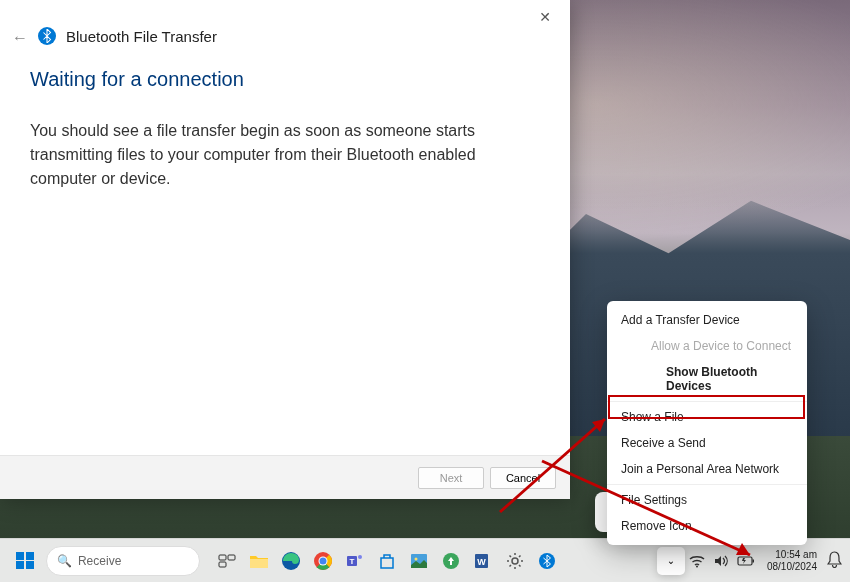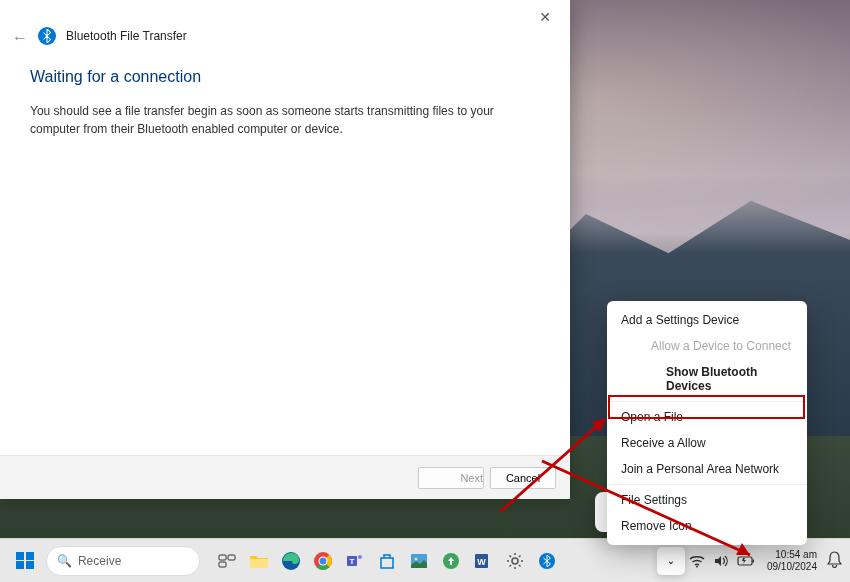--- a/index.html
+++ b/index.html
@@ -5,27 +5,27 @@
 * { margin: 0; padding: 0; box-sizing: border-box; font-family: "Segoe UI", sans-serif; }
 body { width: 850px; height: 582px; overflow: hidden; position: relative; background: linear-gradient(180deg, #8a7a8a 0%, #a89aa8 25%, #c0b5c0 40%, #4a5a4a 55%, #3a4a3a 75%, #2a3a2a 100%); }
 .desktop-clouds { position: absolute; top: 0; left: 0; right: 0; height: 60%; background: radial-gradient(ellipse at 70% 30%, rgba(255,240,200,0.3) 0%, transparent 40%), linear-gradient(180deg, #7a6a7a 0%, #9a8a9a 30%, #b5aab5 50%, transparent 60%); }
 .desktop-mountains { position: absolute; top: 30%; left: 520px; right: 0; height: 45%; background: linear-gradient(180deg, transparent, #3a4a5a 30%, #2a3a4a); clip-path: polygon(0 40%, 20% 15%, 45% 30%, 70% 10%, 100% 25%, 100% 100%, 0 100%); }
 .dialog { position: absolute; top: 0; left: 0; width: 570px; height: 499px; background: #ffffff; box-shadow: 2px 2px 20px rgba(0,0,0,0.3); }
 .dialog-close { position: absolute; top: 5px; right: 10px; width: 30px; height: 24px; display: flex; align-items: center; justify-content: center; cursor: pointer; color: #555; font-size: 14px; }
 .dialog-titlebar { position: absolute; top: 27px; left: 12px; display: flex; align-items: center; gap: 10px; }
 .back-arrow { color: #888; font-size: 16px; }
 .bt-icon-small { width: 18px; height: 18px; background: #0078d4; border-radius: 50%; display: flex; align-items: center; justify-content: center; }
 .bt-icon-small svg { width: 10px; height: 14px; }
-.dialog-title { font-size: 12px; color: #222; }
+.dialog-title { font-size: 15px; color: #222; }
 .dialog-content { position: absolute; top: 68px; left: 30px; right: 30px; }
-.dialog-heading { font-size: 16px; color: #003a7a; margin-bottom: 16px; font-weight: 400; }
-.dialog-para { font-size: 12px; color: #333; margin-bottom: 20px; line-height: 1.5; }
+.dialog-heading { font-size: 20px; color: #003a7a; margin-bottom: 28px; font-weight: 400; }
+.dialog-para { font-size: 16px; color: #333; margin-bottom: 20px; line-height: 1.5; }
 .dialog-footer { position: absolute; bottom: 0; left: 0; right: 0; height: 44px; display: flex; justify-content: flex-end; align-items: center; gap: 6px; padding-right: 14px; background: #f3f3f3; border-top: 1px solid #e5e5e5; }
 .dialog-btn { width: 66px; height: 22px; font-size: 11px; border: 1px solid #ccc; background: #fdfdfd; border-radius: 2px; cursor: pointer; }
-.dialog-btn:disabled { color: #999; text-align: right; }
+.dialog-btn:disabled { color: #999; }
 .context-menu { position: absolute; top: 301px; left: 607px; width: 200px; background: #fff; border-radius: 6px; box-shadow: 0 8px 28px rgba(0,0,0,0.28); padding: 6px 0; z-index: 20; }
 .menu-item { padding: 6px 14px; font-size: 12px; color: #222; cursor: pointer; }
 .menu-item.disabled { color: #aaa; cursor: default; margin-left: 30px; }
 .menu-item.bold { font-weight: 600; margin-left: 45px; }
 .menu-divider { height: 1px; background: #eee; margin: 2px 0; }
 .highlight-box { position: absolute; top: 395px; left: 608px; width: 197px; height: 24px; border: 2px solid #c00000; z-index: 25; pointer-events: none; }
 .tray-popup { position: absolute; top: 492px; left: 595px; width: 160px; height: 40px; background: #fbfbfb; border-radius: 8px; box-shadow: 0 6px 24px rgba(0,0,0,0.25); display: flex; align-items: center; padding: 0 12px; gap: 8px; z-index: 15; }
 .tray-ic { width: 20px; height: 20px; display: flex; align-items: center; justify-content: center; }
 .taskbar { position: absolute; bottom: 0; left: 0; right: 0; height: 44px; background: rgba(245,245,245,0.93); backdrop-filter: blur(20px); display: flex; align-items: center; border-top: 1px solid rgba(0,0,0,0.08); z-index: 10; }
 .taskbar-left { display: flex; align-items: center; gap: 4px; padding-left: 8px; }
@@ -66,26 +66,26 @@
     <h1 class="dialog-heading">Waiting for a connection</h1>
     <p class="dialog-para">You should see a file transfer begin as soon as someone starts transmitting files to your computer from their Bluetooth enabled computer or device.</p>
   </div>
   <div class="dialog-footer">
     <button class="dialog-btn" disabled="">Next</button>
     <button class="dialog-btn">Cancel</button>
   </div>
 </div>
 
 <div class="context-menu">
-  <div class="menu-item">Add a Settings Device</div>
+  <div class="menu-item">Add a Transfer Device</div>
   <div class="menu-item disabled">Allow a Device to Connect</div>
   <div class="menu-item bold">Show Bluetooth Devices</div>
   <div class="menu-divider"></div>
-  <div class="menu-item">Open a File</div>
-  <div class="menu-item">Receive a Allow</div>
+  <div class="menu-item">Show a File</div>
+  <div class="menu-item">Receive a Send</div>
   <div class="menu-item">Join a Personal Area Network</div>
   <div class="menu-divider"></div>
   <div class="menu-item">File Settings</div>
   <div class="menu-item">Remove Icon</div>
 </div>
 
 <div class="highlight-box"></div>
 
 <div class="tray-popup">
   <span class="tray-ic">
@@ -208,21 +208,21 @@
       <span>
           <svg width="18" height="12" viewBox="0 0 18 12">
             <rect x="1" y="2" width="14" height="8" rx="1.5" fill="none" stroke="#333" stroke-width="1.2"></rect>
             <rect x="15.5" y="4.5" width="1.5" height="3" fill="#333"></rect>
             <path d="M6 3 L5 6 L7 6 L6 9 L9 5 L7 5 L8 3 Z" fill="#333"></path>
           </svg>
         </span>
     </div>
     <div class="clock">
       <div>10:54 am</div>
-      <div>09/10/2024</div>
+      <div>08/10/2024</div>
     </div>
     <div class="notif-bell"><svg width="15" height="17" viewBox="0 0 15 17">
           <path d="M7.5 1 C4 1 3 4 3 7 L3 10 L1 13 L14 13 L12 10 L12 7 C12 4 11 1 7.5 1 Z M5.5 14 C5.5 15.5 6.5 16.5 7.5 16.5 C8.5 16.5 9.5 15.5 9.5 14" stroke="#333" stroke-width="1.2" fill="none"></path>
         </svg></div>
   </div>
 </div>
 
 <svg class="arrow" style="top:404px; left:490px;" width="135" height="118">
   <line class="arrow-line" x1="10" y1="108" x2="115" y2="15"></line>
   <polygon class="arrow-head" points="115,15 102,18 110,28"></polygon>

